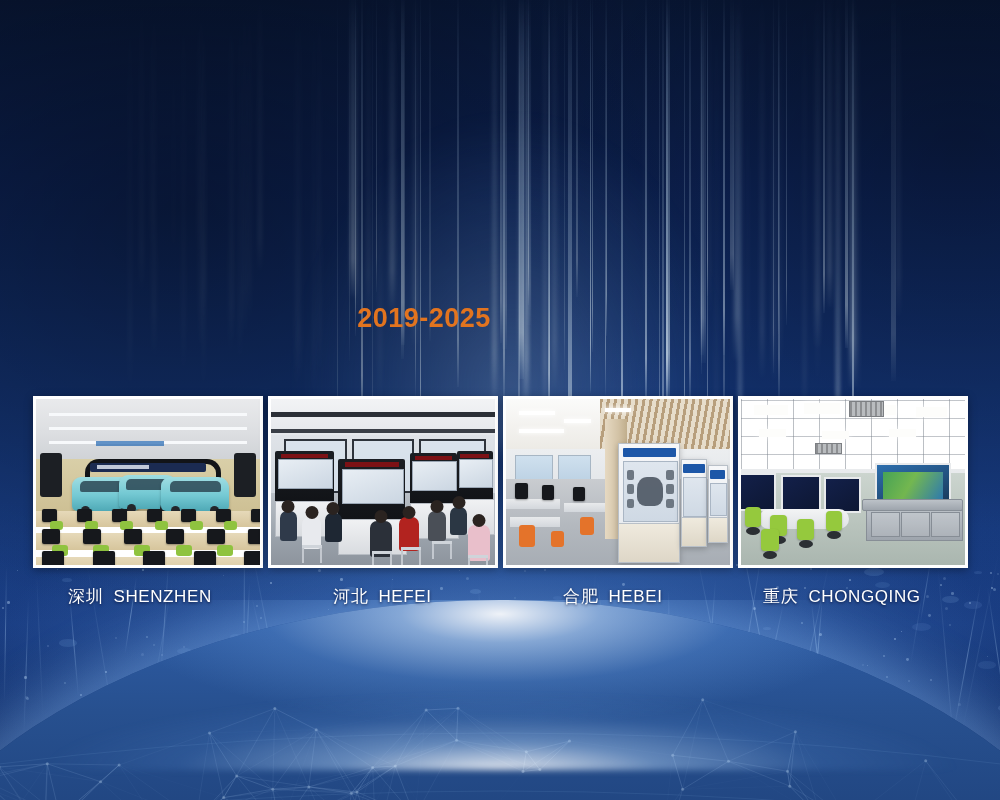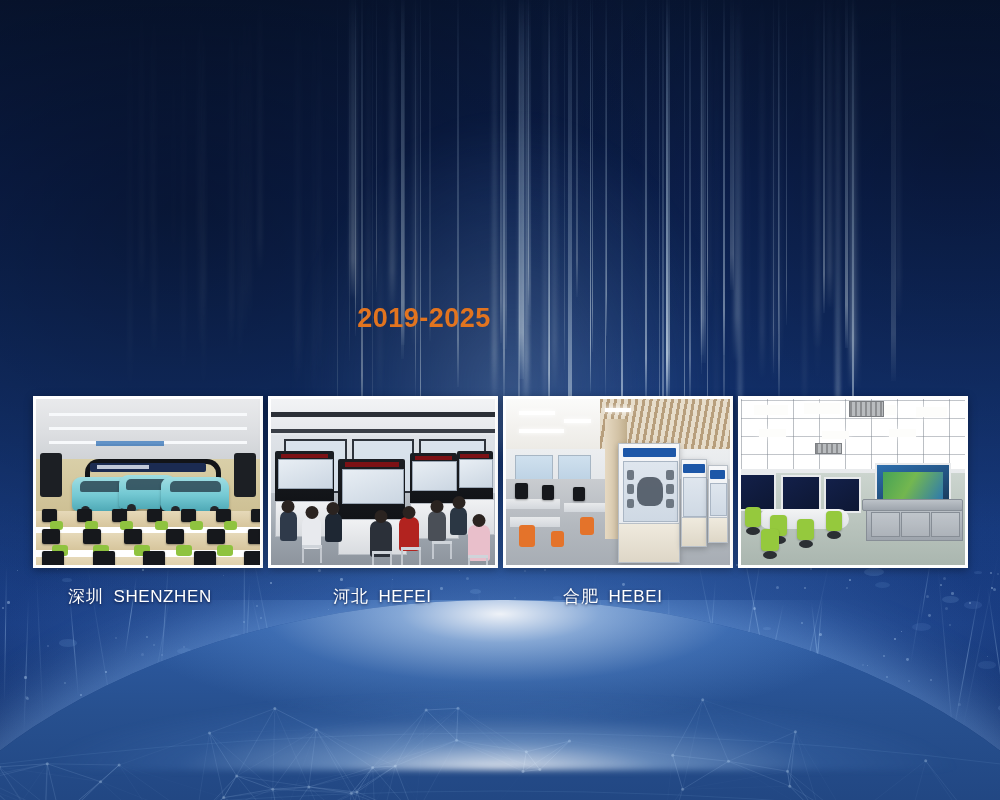--- a/index.html
+++ b/index.html
@@ -1382,15 +1382,16 @@
         <div class="bench" style="left:54%;top:100px;width:44%;height:10px;border-radius:2px"></div>
       </div>
     </div>
 
   </div>
 
   <div class="captions">
     <div class="cap" style="left:68px"><span class="cn">深圳</span>&nbsp; <span class="en">SHENZHEN</span></div>
     <div class="cap" style="left:333px"><span class="cn">河北</span>&nbsp; <span class="en">HEFEI</span></div>
     <div class="cap" style="left:563px"><span class="cn">合肥</span>&nbsp; <span class="en">HEBEI</span></div>
+    <div class="cap" style="left:763px"><span class="cn">重庆</span>&nbsp; <span class="en">CHONGQING</span></div>
   </div>
 
 </div>
 
 </body></html>

